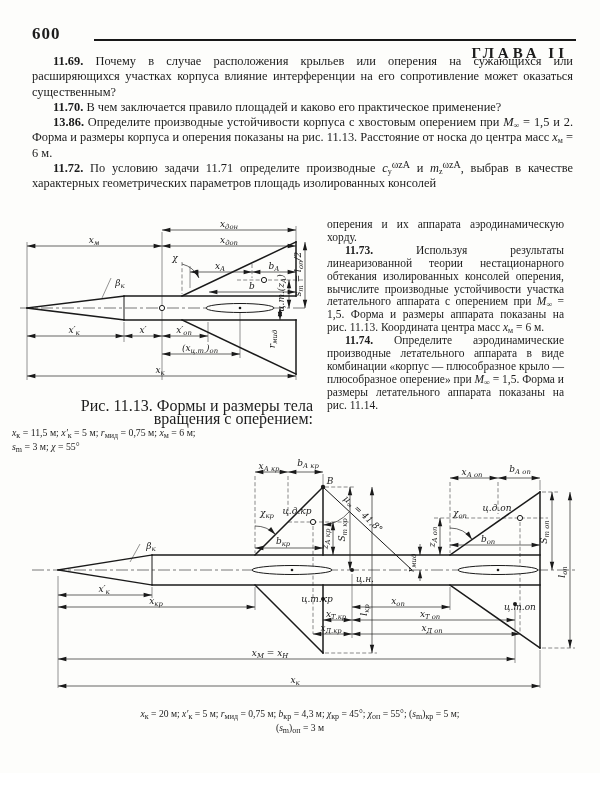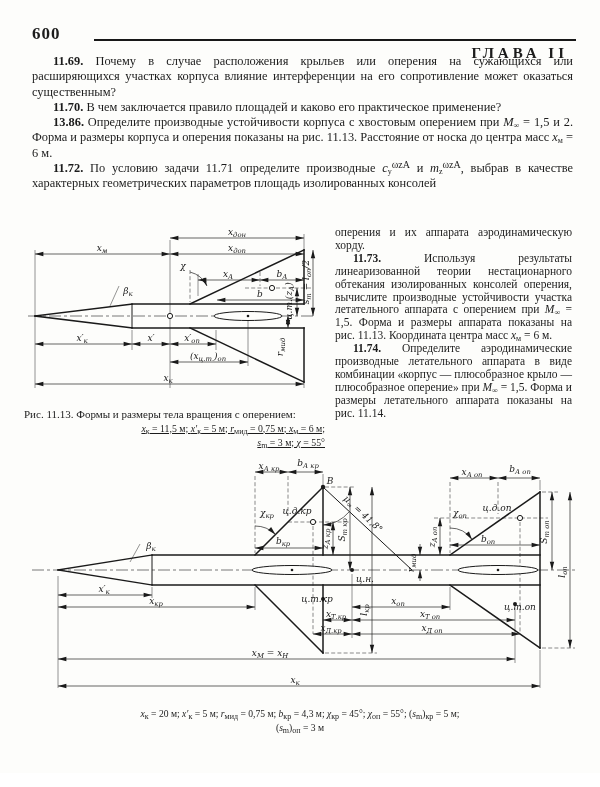--- a/index.html
+++ b/index.html
@@ -11,27 +11,27 @@
   .chap{position:absolute;right:8px;top:1px;font-size:15px;font-weight:bold;letter-spacing:4px;margin-top:20px;}
   .rule{position:absolute;left:62px;right:0;top:15px;border-top:2.4px solid #181818;}
   
   .txt{position:absolute;left:32px;right:27px;top:54px;font-size:12.4px;line-height:15.3px;text-align:justify;}
   .txt p{margin:0;text-indent:21px;}
   b.pn{font-weight:bold;}
   sub{font-size:8px;vertical-align:-2px;line-height:0;}
   sup{font-size:10px;vertical-align:4px;line-height:0;}
   i{font-style:italic;}
   
-  .cols{position:absolute;left:20px;top:218px;width:552px;display:flex;margin-top:8px;}
+  .cols{position:absolute;left:12px;top:218px;width:552px;display:flex;}
   .fig13col{width:305px;flex:none;}
   .rcol{margin-left:10px;flex:1;font-size:11.5px;line-height:12.9px;text-align:justify;}
   .rcol p{margin:0;text-indent:18px;}
   .rcol p.cont{text-indent:0;}
-  .figcap{font-size:11px;line-height:12.5px;text-align:left;margin-top:4px;padding:0 4px;}
-  .figpar{font-size:9.8px;line-height:12px;text-align:right;margin-top:2px;text-decoration:underline;}
+  .figcap{font-size:16px;line-height:12.5px;text-align:right;margin-top:4px;padding:0 4px;}
+  .figpar{font-size:9.8px;line-height:12px;text-align:left;margin-top:2px;}
   
   .fig14blk{position:absolute;left:20px;top:452px;width:560px;}
   .fig14cap{font-size:10.6px;line-height:12.5px;text-align:center;margin:2px 50px 0 50px;}
   .fig14par{font-size:9.6px;line-height:12px;text-align:center;margin-top:2px;}
   
   .bo{stroke:#1a1a1a;stroke-width:1.5;fill:none;stroke-linecap:square;}
   .md{stroke:#1a1a1a;stroke-width:1;fill:none;}
   .ex{stroke:#3d3d3d;stroke-width:.55;fill:none;}
   .dsh{stroke:#3d3d3d;stroke-width:.6;stroke-dasharray:4 2.2;fill:none;}
   .cl{stroke:#333;stroke-width:.65;stroke-dasharray:12 3 3 3;fill:none;}

